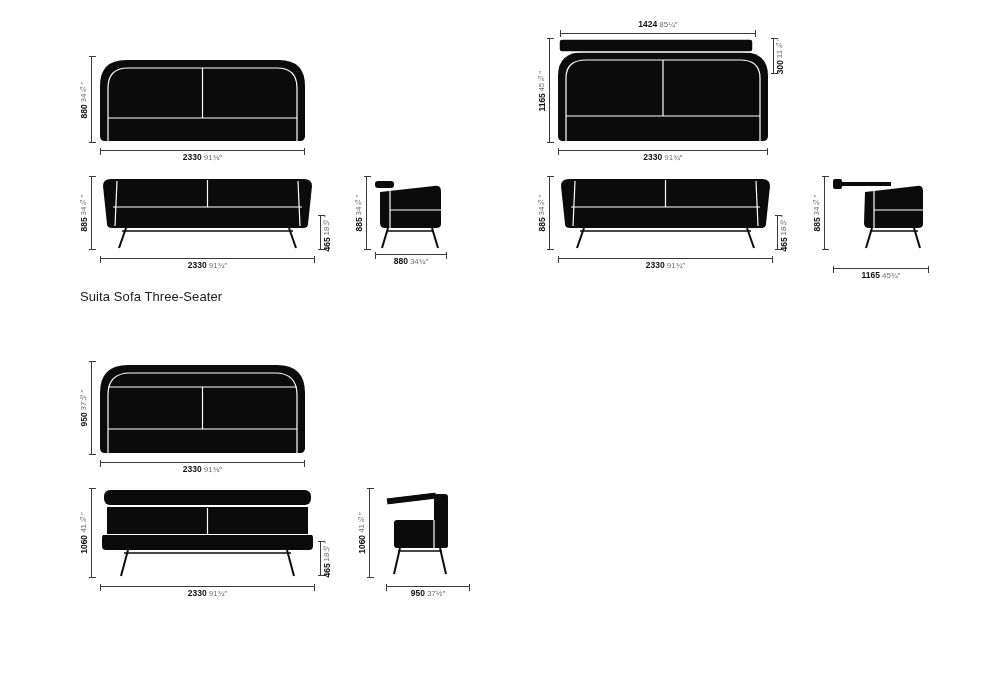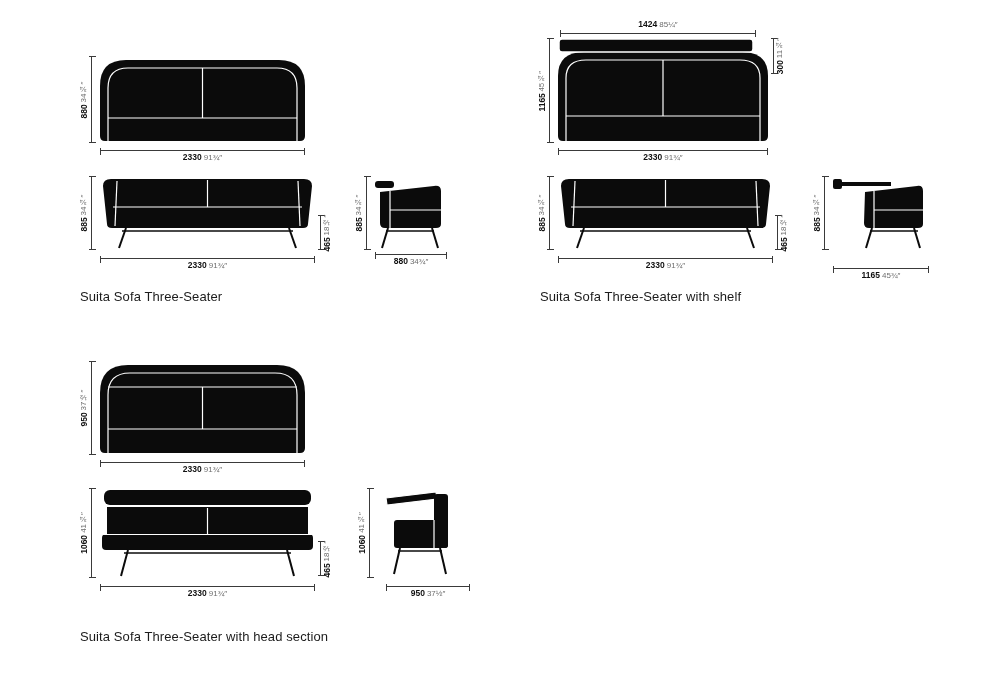--- a/index.html
+++ b/index.html
@@ -158,21 +158,20 @@
   </svg>
   <div class="dim dim-v" style="left:799px;top:176px;width:26px;height:74px">
     <div class="dline"></div>
     <div class="dlbl"><span class="mm">885</span><span class="inch">34¾″</span></div>
   </div>
   <div class="dim dim-h" style="left:833px;top:268px;width:96px">
     <div class="dline"></div>
     <div class="dlbl"><span class="mm">1165</span><span class="inch">45¾″</span></div>
   </div>
 
-  <div class="caption" style="left:540px;top:289px">Suita Sofa Three-Seater with shelf</div>
 
   <svg style="left:100px;top:361px" width="205" height="94" viewBox="0 0 205 94">
     <path class="sil" d="M5 92 Q0 92 0 87 L0 32 Q0 4 28 4 L177 4 Q205 4 205 32 L205 87 Q205 92 200 92 Z"></path>
     <path class="seam" d="M8 92 L8 34 Q8 12 30 12 L175 12 Q197 12 197 34 L197 92"></path>
     <path class="seam" d="M8 26 L197 26"></path>
     <path class="seam" d="M8 68 L197 68"></path>
     <path class="seam" d="M102.5 26 L102.5 68"></path>
   </svg>
   <div class="dim dim-v" style="left:66px;top:361px;width:26px;height:94px">
     <div class="dline"></div>
@@ -217,15 +216,14 @@
   </svg>
   <div class="dim dim-v" style="left:344px;top:488px;width:26px;height:90px">
     <div class="dline"></div>
     <div class="dlbl"><span class="mm">1060</span><span class="inch">41¾″</span></div>
   </div>
   <div class="dim dim-h" style="left:386px;top:586px;width:84px">
     <div class="dline"></div>
     <div class="dlbl"><span class="mm">950</span><span class="inch">37½″</span></div>
   </div>
 
-  <div class="caption" style="left:80px;top:629px">Suita Sofa Three-Seater with head section</div>
 
 </div>
 
 </body></html>

